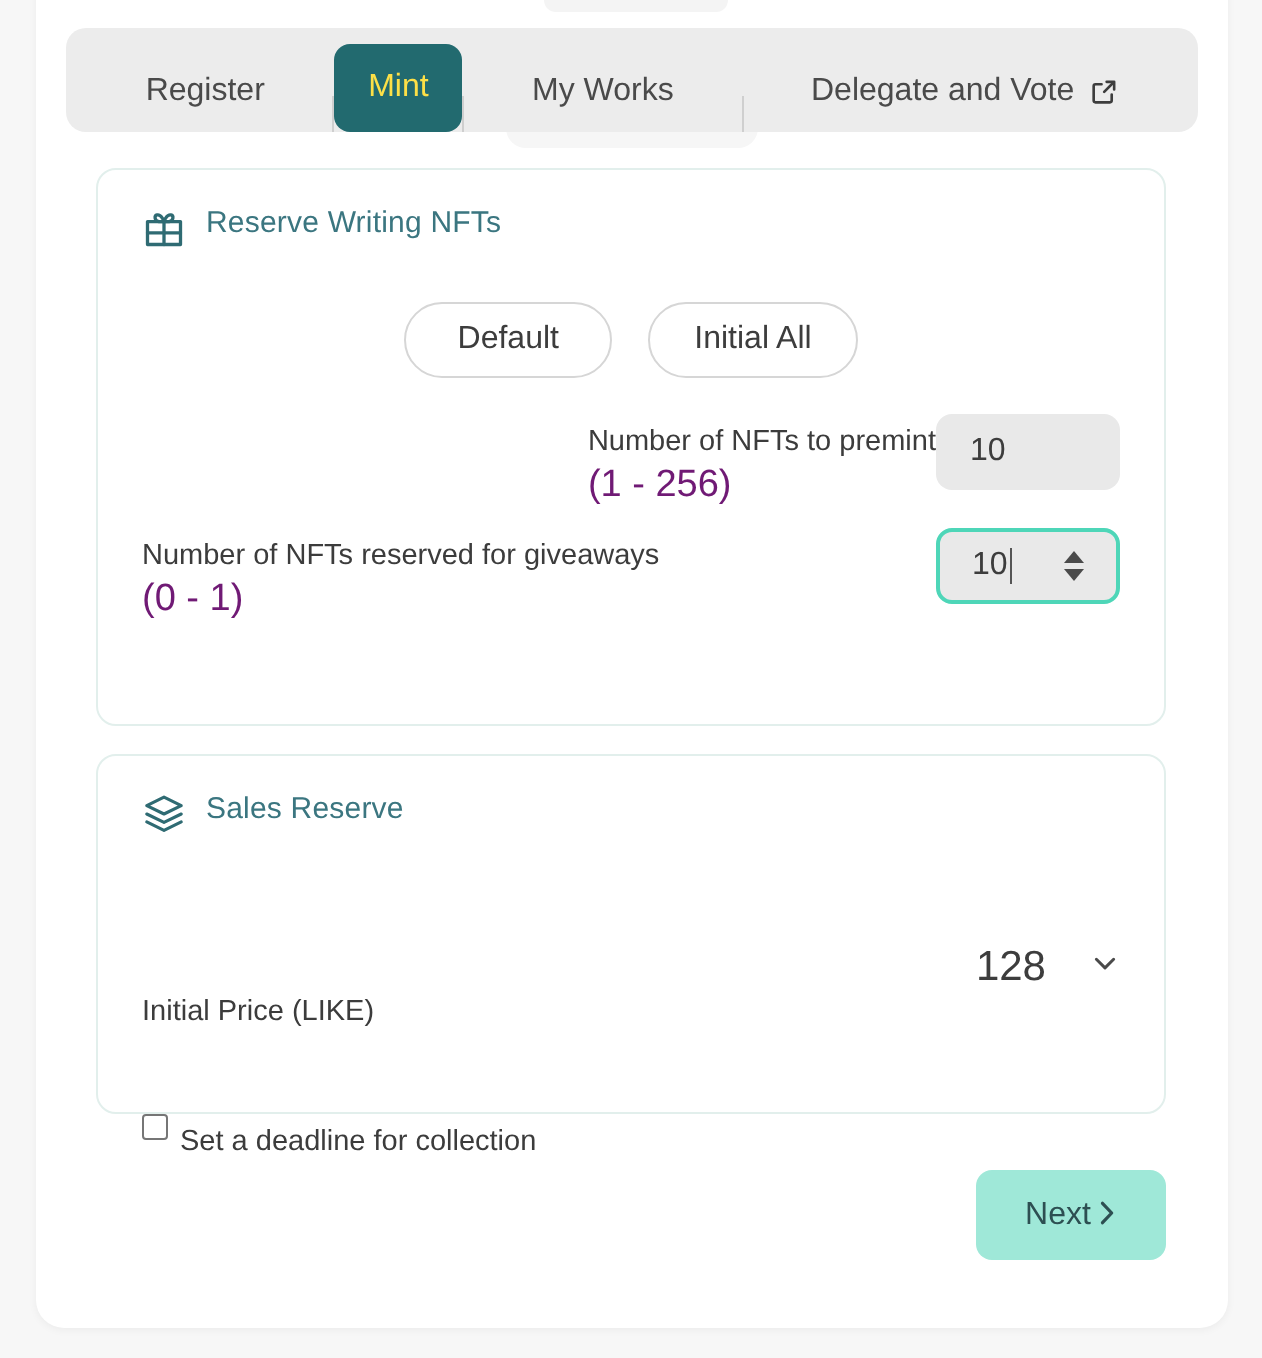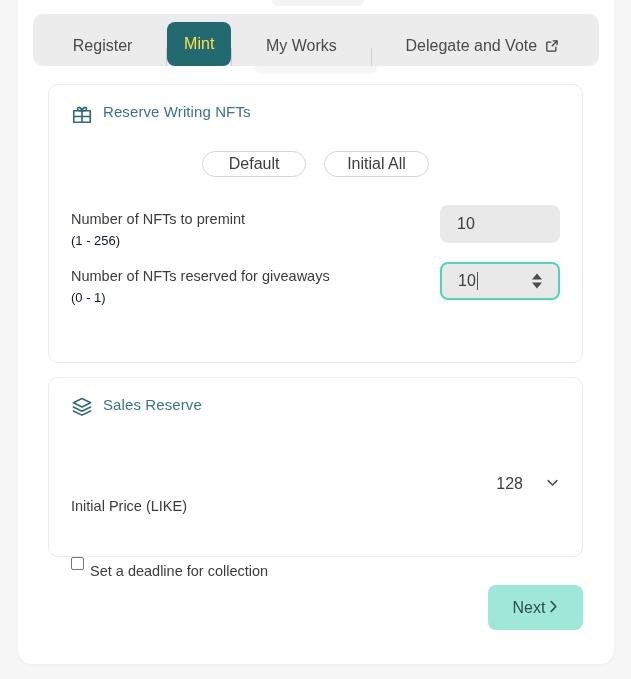--- a/index.html
+++ b/index.html
@@ -106,57 +106,57 @@
 
   
   .pill-row {
     display: flex;
     justify-content: center;
     gap: 18px;
     margin-top: 26px;
   }
   .pill {
     min-width: 104px;
-    height: 26px;
+    height: 38px;
     padding: 0 22px;
     border: 1px solid #d6d6d6;
     border-radius: 19px;
     background: #ffffff;
     color: #3d3d3d;
     font-size: 16px;
     cursor: pointer;
     font-family: "Liberation Sans", sans-serif;
     display: flex; align-items: center; justify-content: center;
   }
 
   
   .field-row {
     display: flex;
     align-items: flex-start;
     justify-content: space-between;
     padding: 0 22px;
   }
-  #row-premint { margin-top: 28px; }
+  #row-premint { margin-top: 18px; justify-content: flex-end; }
   #row-giveaway { margin-top: 12px; }
 
   .field-labels { padding-top: 4px; }
   .field-label {
     font-size: 14.5px;
     color: #3c3c3c;
     line-height: 20px;
   }
   .field-hint {
-    font-size: 13px;
-    color: #0f172a;
+    font-size: 19px;
+    color: #701a75;
     line-height: 19px;
     margin-top: 2px;
   }
 
   .num-box {
-    width: 120px; height: 38px;
+    width: 92px; height: 38px;
     background: #e9e9e9;
     border: 1px solid transparent;
     border-radius: 8px;
     display: flex;
     align-items: center;
     padding-left: 16px;
     font-size: 16px;
     color: #3d3d3d;
     position: relative;
   }
@@ -195,21 +195,21 @@
     padding: 0 22px;
     margin-top: 36px;
   }
   .sales-label { font-size: 14.5px; color: #3c3c3c; margin-top: 44px; }
   .select-wrap {
     display: flex;
     align-items: center;
     gap: 22px;
     cursor: pointer;
   }
-  .select-value { font-size: 16px; color: #3d3d3d; }
+  .select-value { font-size: 21px; color: #3d3d3d; }
 
   .check-row {
     display: flex;
     align-items: center;
     gap: 6px;
     padding: 0 22px;
     margin-top: 33px;
   }
   .cbox {
     width: 13px; height: 13px;

